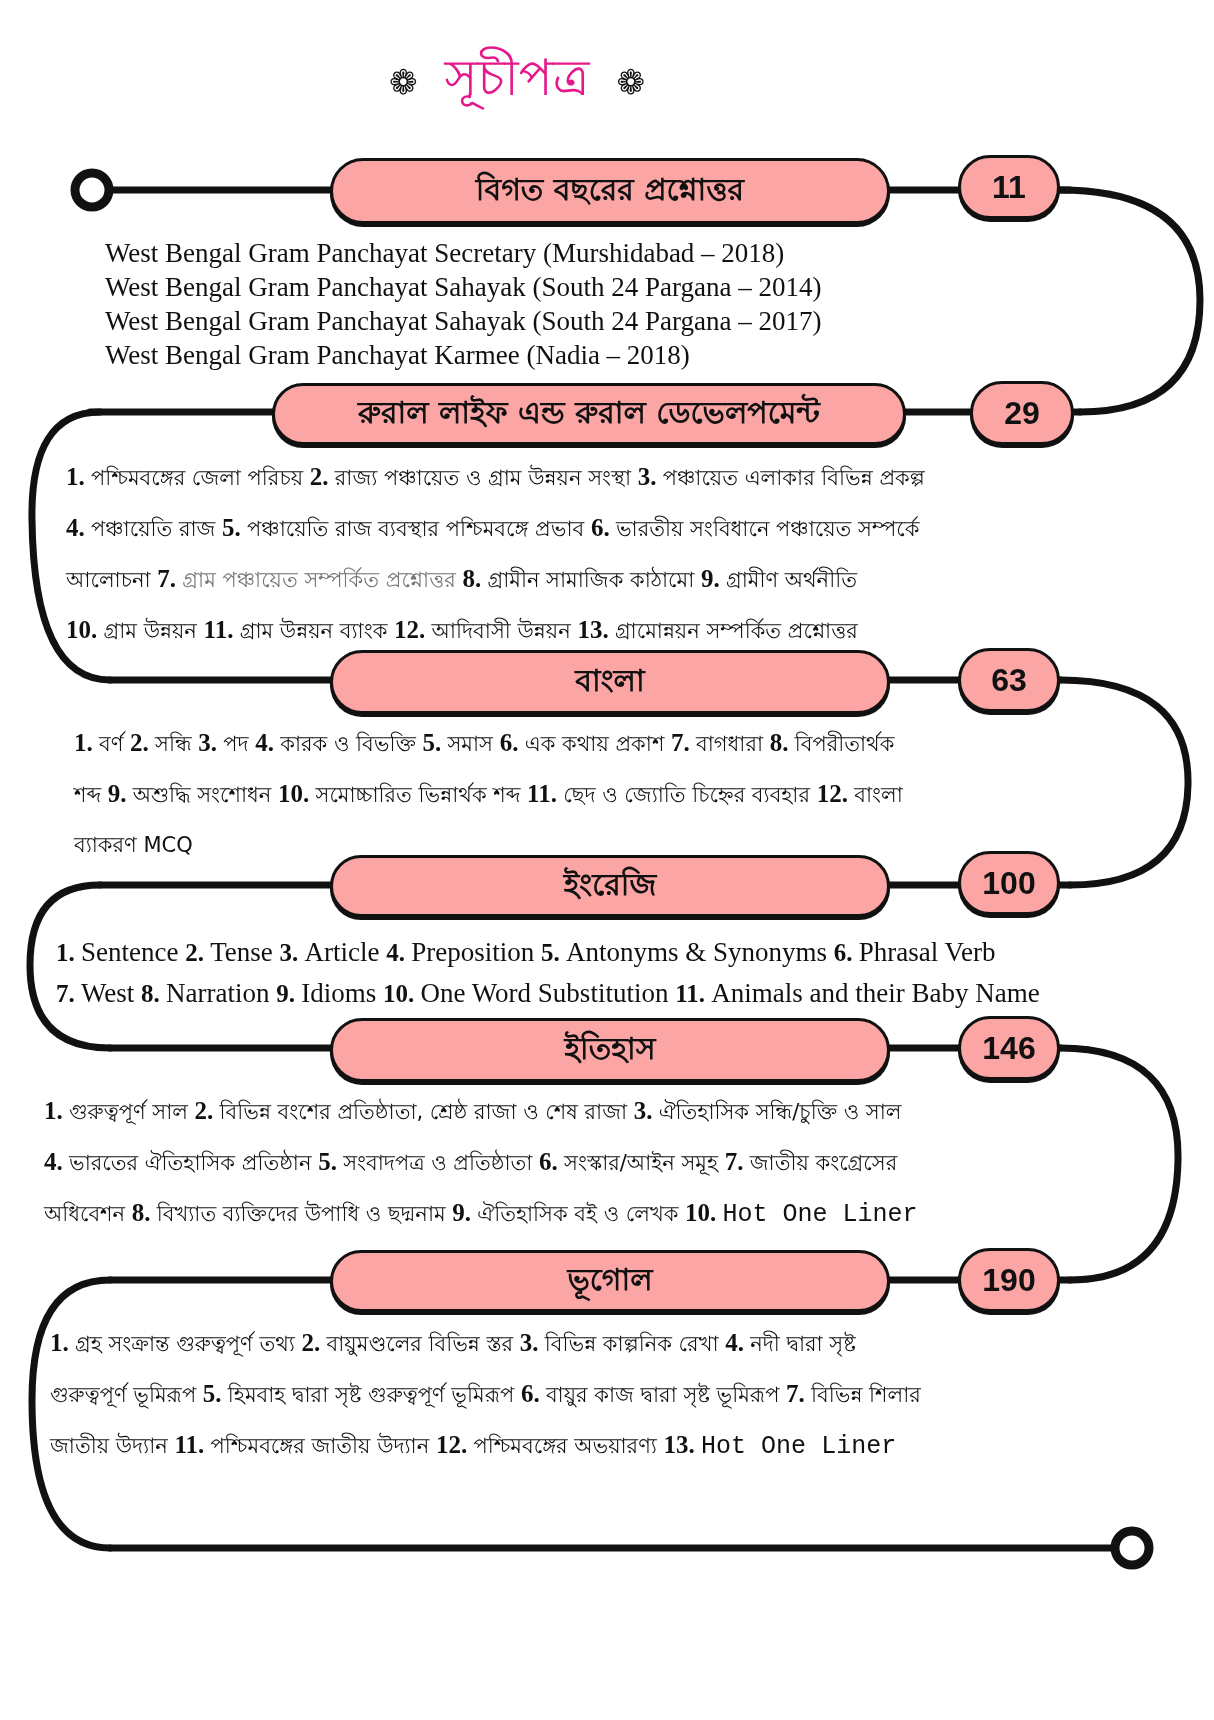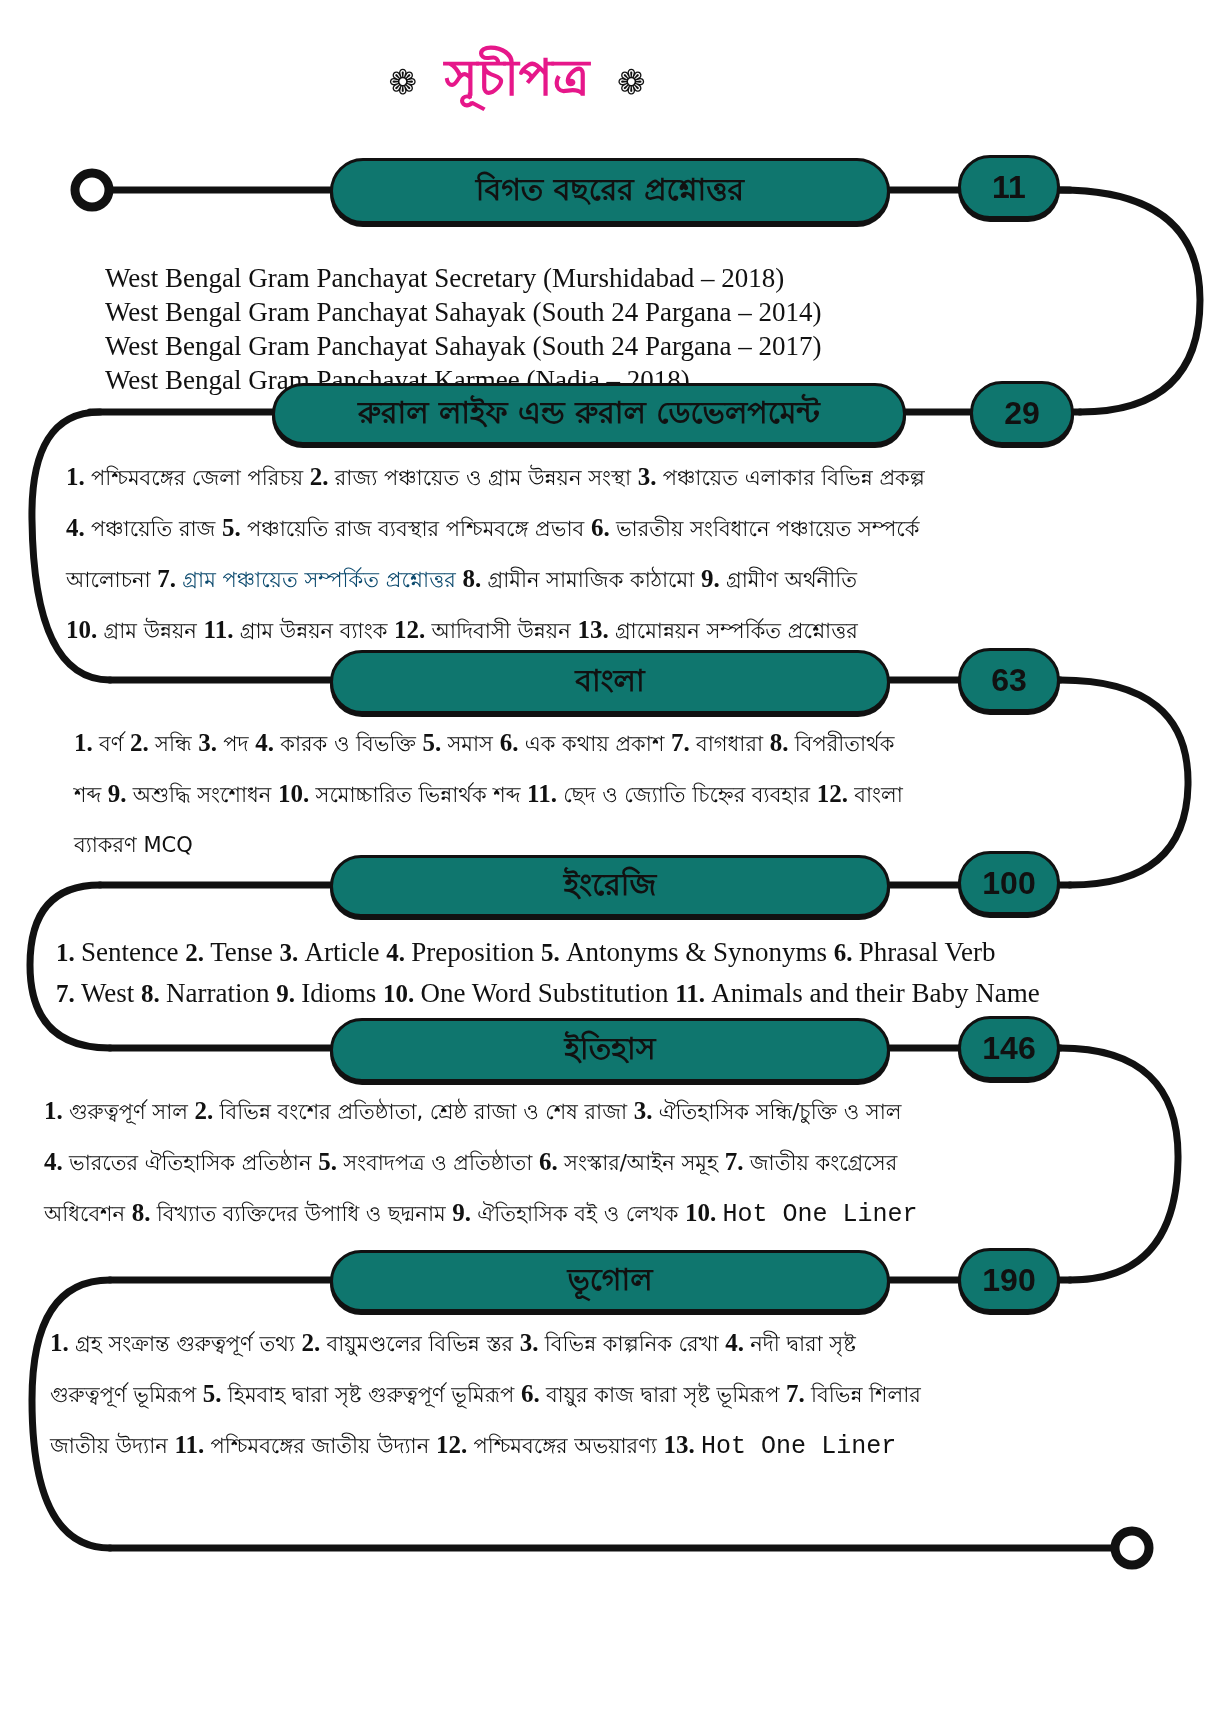--- a/index.html
+++ b/index.html
@@ -1,35 +1,35 @@
 <!DOCTYPE html>
 <html><head>
 <meta charset="utf-8">
 <style>
   html, body { margin:0; padding:0; background:#ffffff; }
   body { width:1214px; height:1720px; position:relative; overflow:hidden;
          font-family:"Liberation Serif", "DejaVu Serif", serif; color:#111; }
   #track { position:absolute; left:0; top:0; width:1214px; height:1720px; }
   .title { position:absolute; left:0; top:40px; width:1034px; text-align:center;
-           font-family:"DejaVu Sans", sans-serif; font-weight:bold; }
+           font-family:"DejaVu Sans", sans-serif; font-weight:normal; }
   .title .flower { font-size:34px; color:#111; vertical-align:middle; display:inline-block; margin:0 22px; }
   .title .text { font-size:50px; vertical-align:middle; display:inline-block; }
-  .pill { position:absolute; background:#0f766e; border:3px solid #111; border-radius:36px;
+  .pill { position:absolute; background:#fca5a5; border:3px solid #111; border-radius:36px;
           box-sizing:border-box; display:flex; align-items:center; justify-content:center;
           font-family:"DejaVu Sans", sans-serif; font-weight:bold; color:#111;
           box-shadow:0 3px 0 #111; }
   .pill.head { font-size:30px; }
   .pill.page { font-size:32px; font-family:"Liberation Sans", "DejaVu Sans", sans-serif; border-radius:40px; }
   .block { position:absolute; font-size:24px; }
   .block.serif-en { font-family:"Liberation Serif", serif; font-size:27px; line-height:34px; }
   .block.bn { font-family:"DejaVu Sans", sans-serif; font-size:21px; line-height:50px; }
   .block.en { font-family:"Liberation Serif", serif; font-size:27px; line-height:40px; }
   .line { display:block; white-space:nowrap; }
   .num { font-weight:bold; font-family:"Liberation Serif", serif; font-size:25px; }
-  .hl { color:#0c4a6e; }
+  .hl { color:#737373; }
   .enword { font-family:Liberation Mono, monospace; font-size:25px; }
 </style>
 </head>
 <body>
 
 <svg id="track" viewBox="0 0 1214 1720" xmlns="http://www.w3.org/2000/svg">
   <g fill="none" stroke="#111" stroke-width="7" stroke-linecap="round">
 
     <circle cx="92" cy="190" r="17" stroke-width="9" fill="#fff"></circle>
 
@@ -67,21 +67,21 @@
   <span class="text" style="color:#e6178a">সূচীপত্র</span>
   <span class="flower">❁</span>
 </div>
 
 <div class="pill head" style="left:330px; top:158px; width:560px; height:66px;">
   <span>বিগত বছরের প্রশ্নোত্তর</span>
 </div>
 <div class="pill page" style="left:958px; top:155px; width:102px; height:64px;">
   <span>11</span>
 </div>
-<div class="block serif-en" style="left:105px; top:236px;margin-top:25px;">
+<div class="block serif-en" style="left:105px; top:236px;">
   <span class="line">West Bengal Gram Panchayat Secretary (Murshidabad – 2018)</span>
   <span class="line">West Bengal Gram Panchayat Sahayak (South 24 Pargana – 2014)</span>
   <span class="line">West Bengal Gram Panchayat Sahayak (South 24 Pargana – 2017)</span>
   <span class="line">West Bengal Gram Panchayat Karmee (Nadia – 2018)</span>
 </div>
 
 <div class="pill head" style="left:272px; top:383px; width:634px; height:62px;">
   <span>রুরাল লাইফ এন্ড রুরাল ডেভেলপমেন্ট</span>
 </div>
 <div class="pill page" style="left:970px; top:381px; width:104px; height:64px;">

